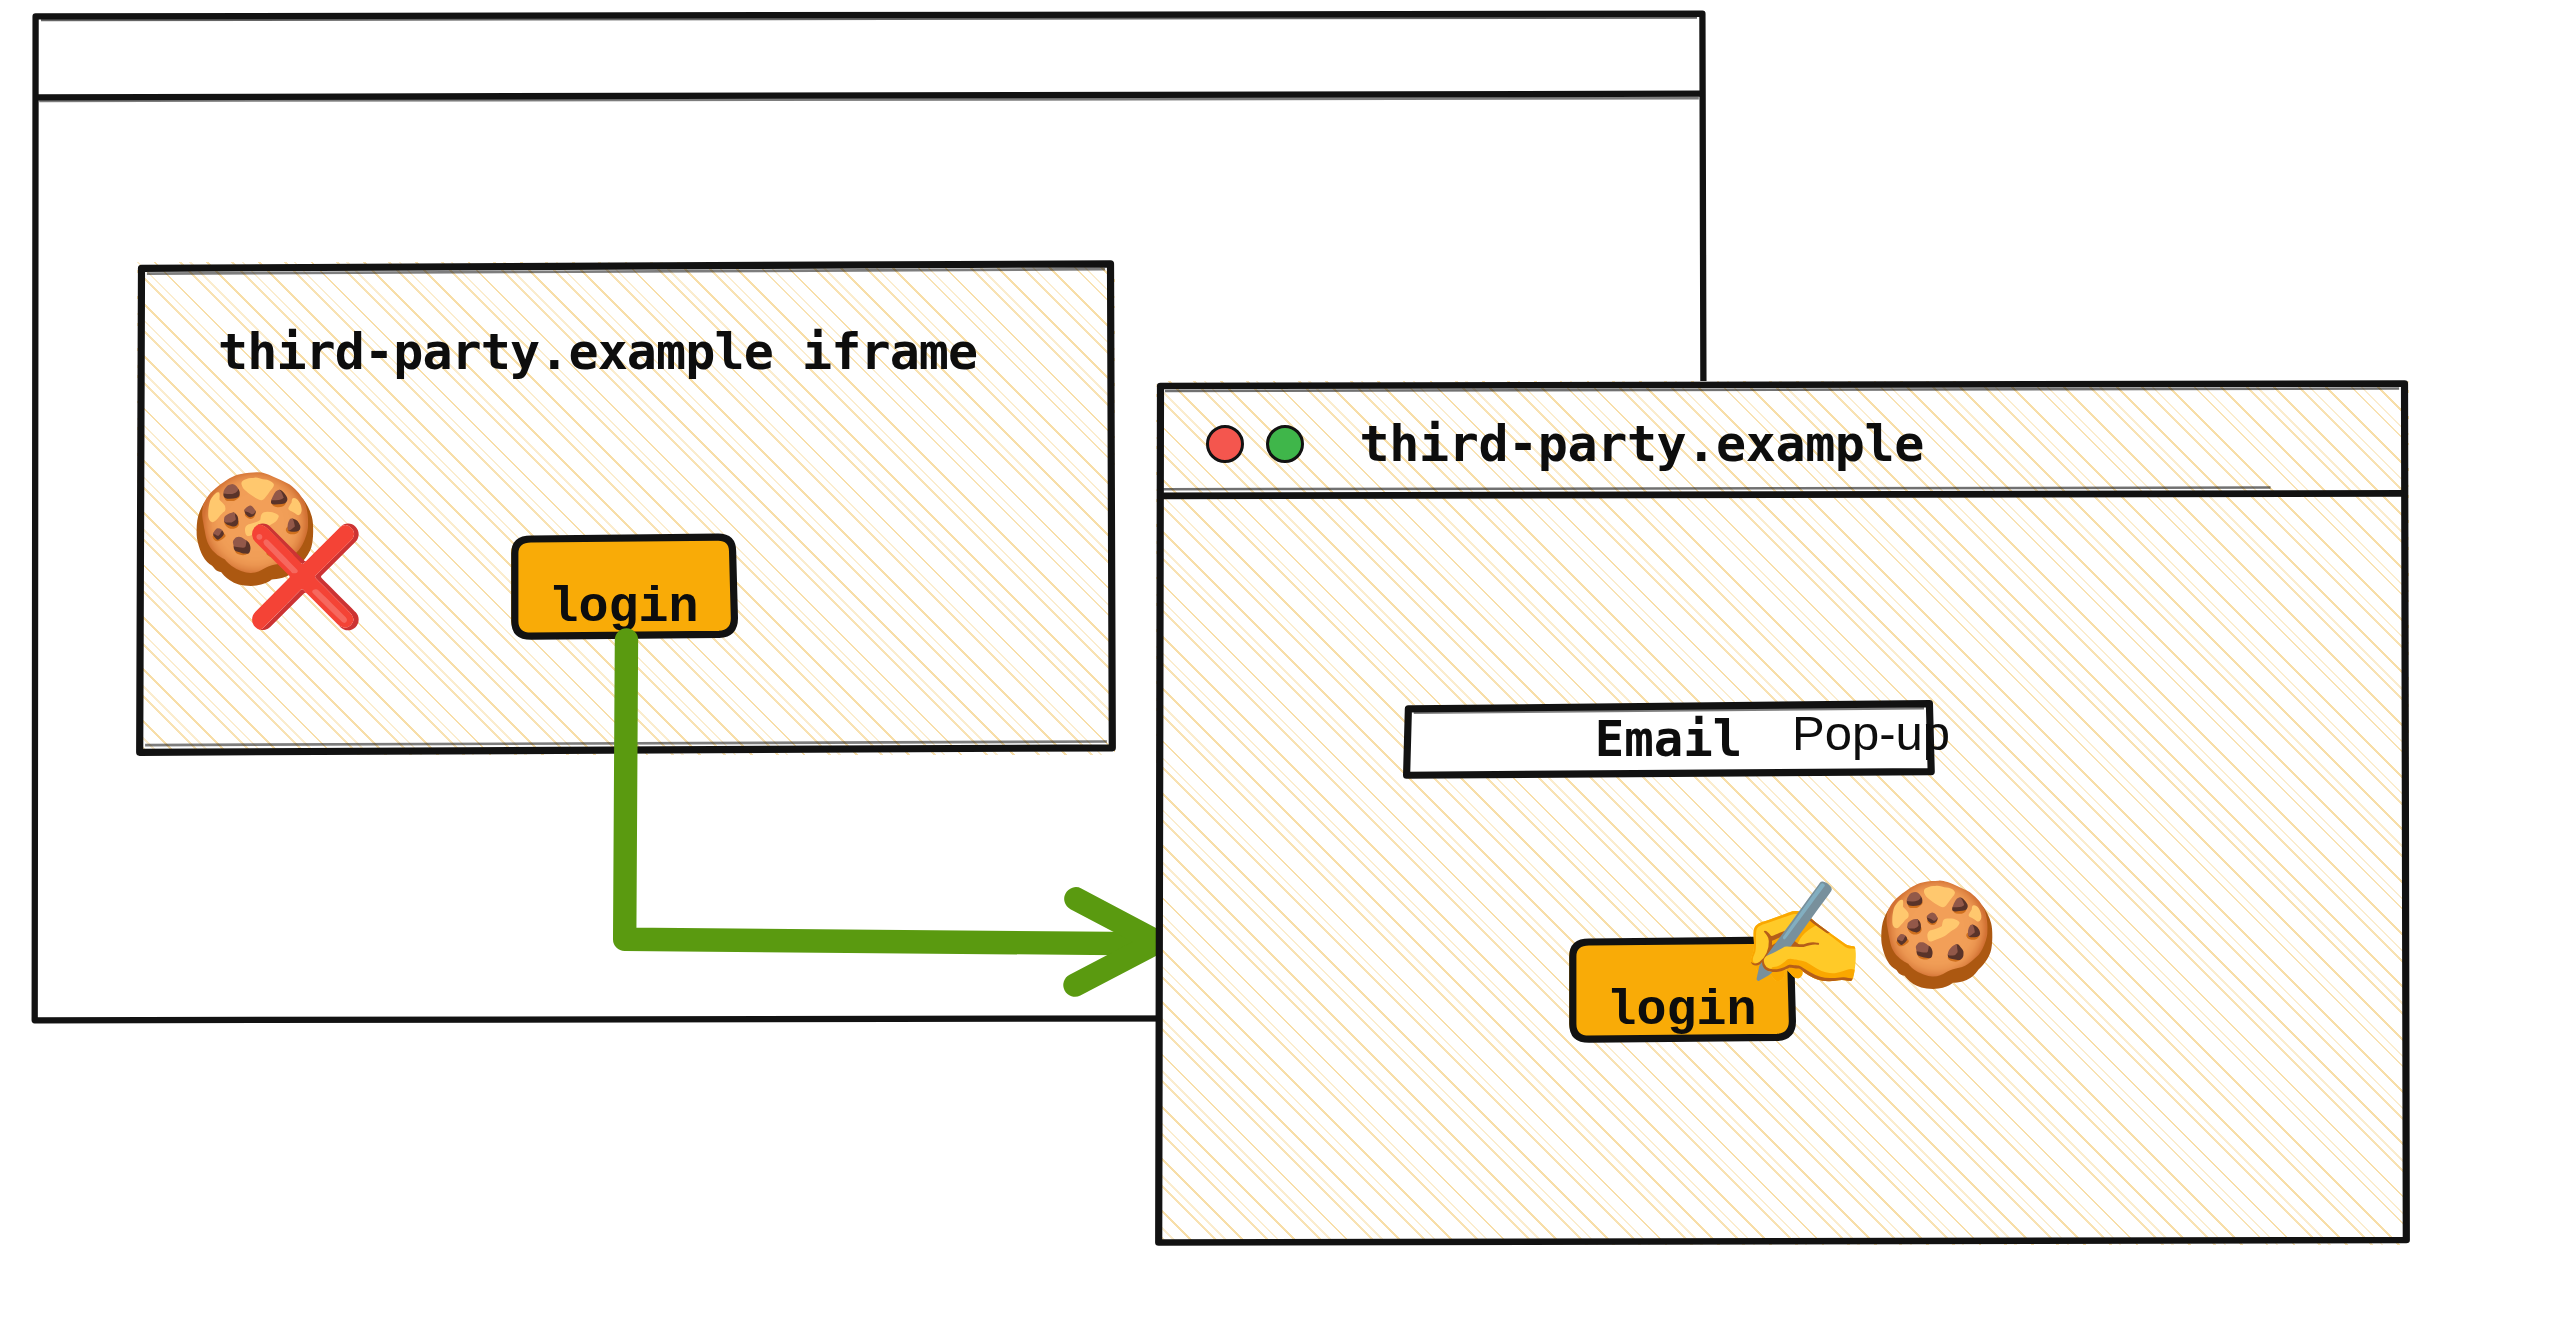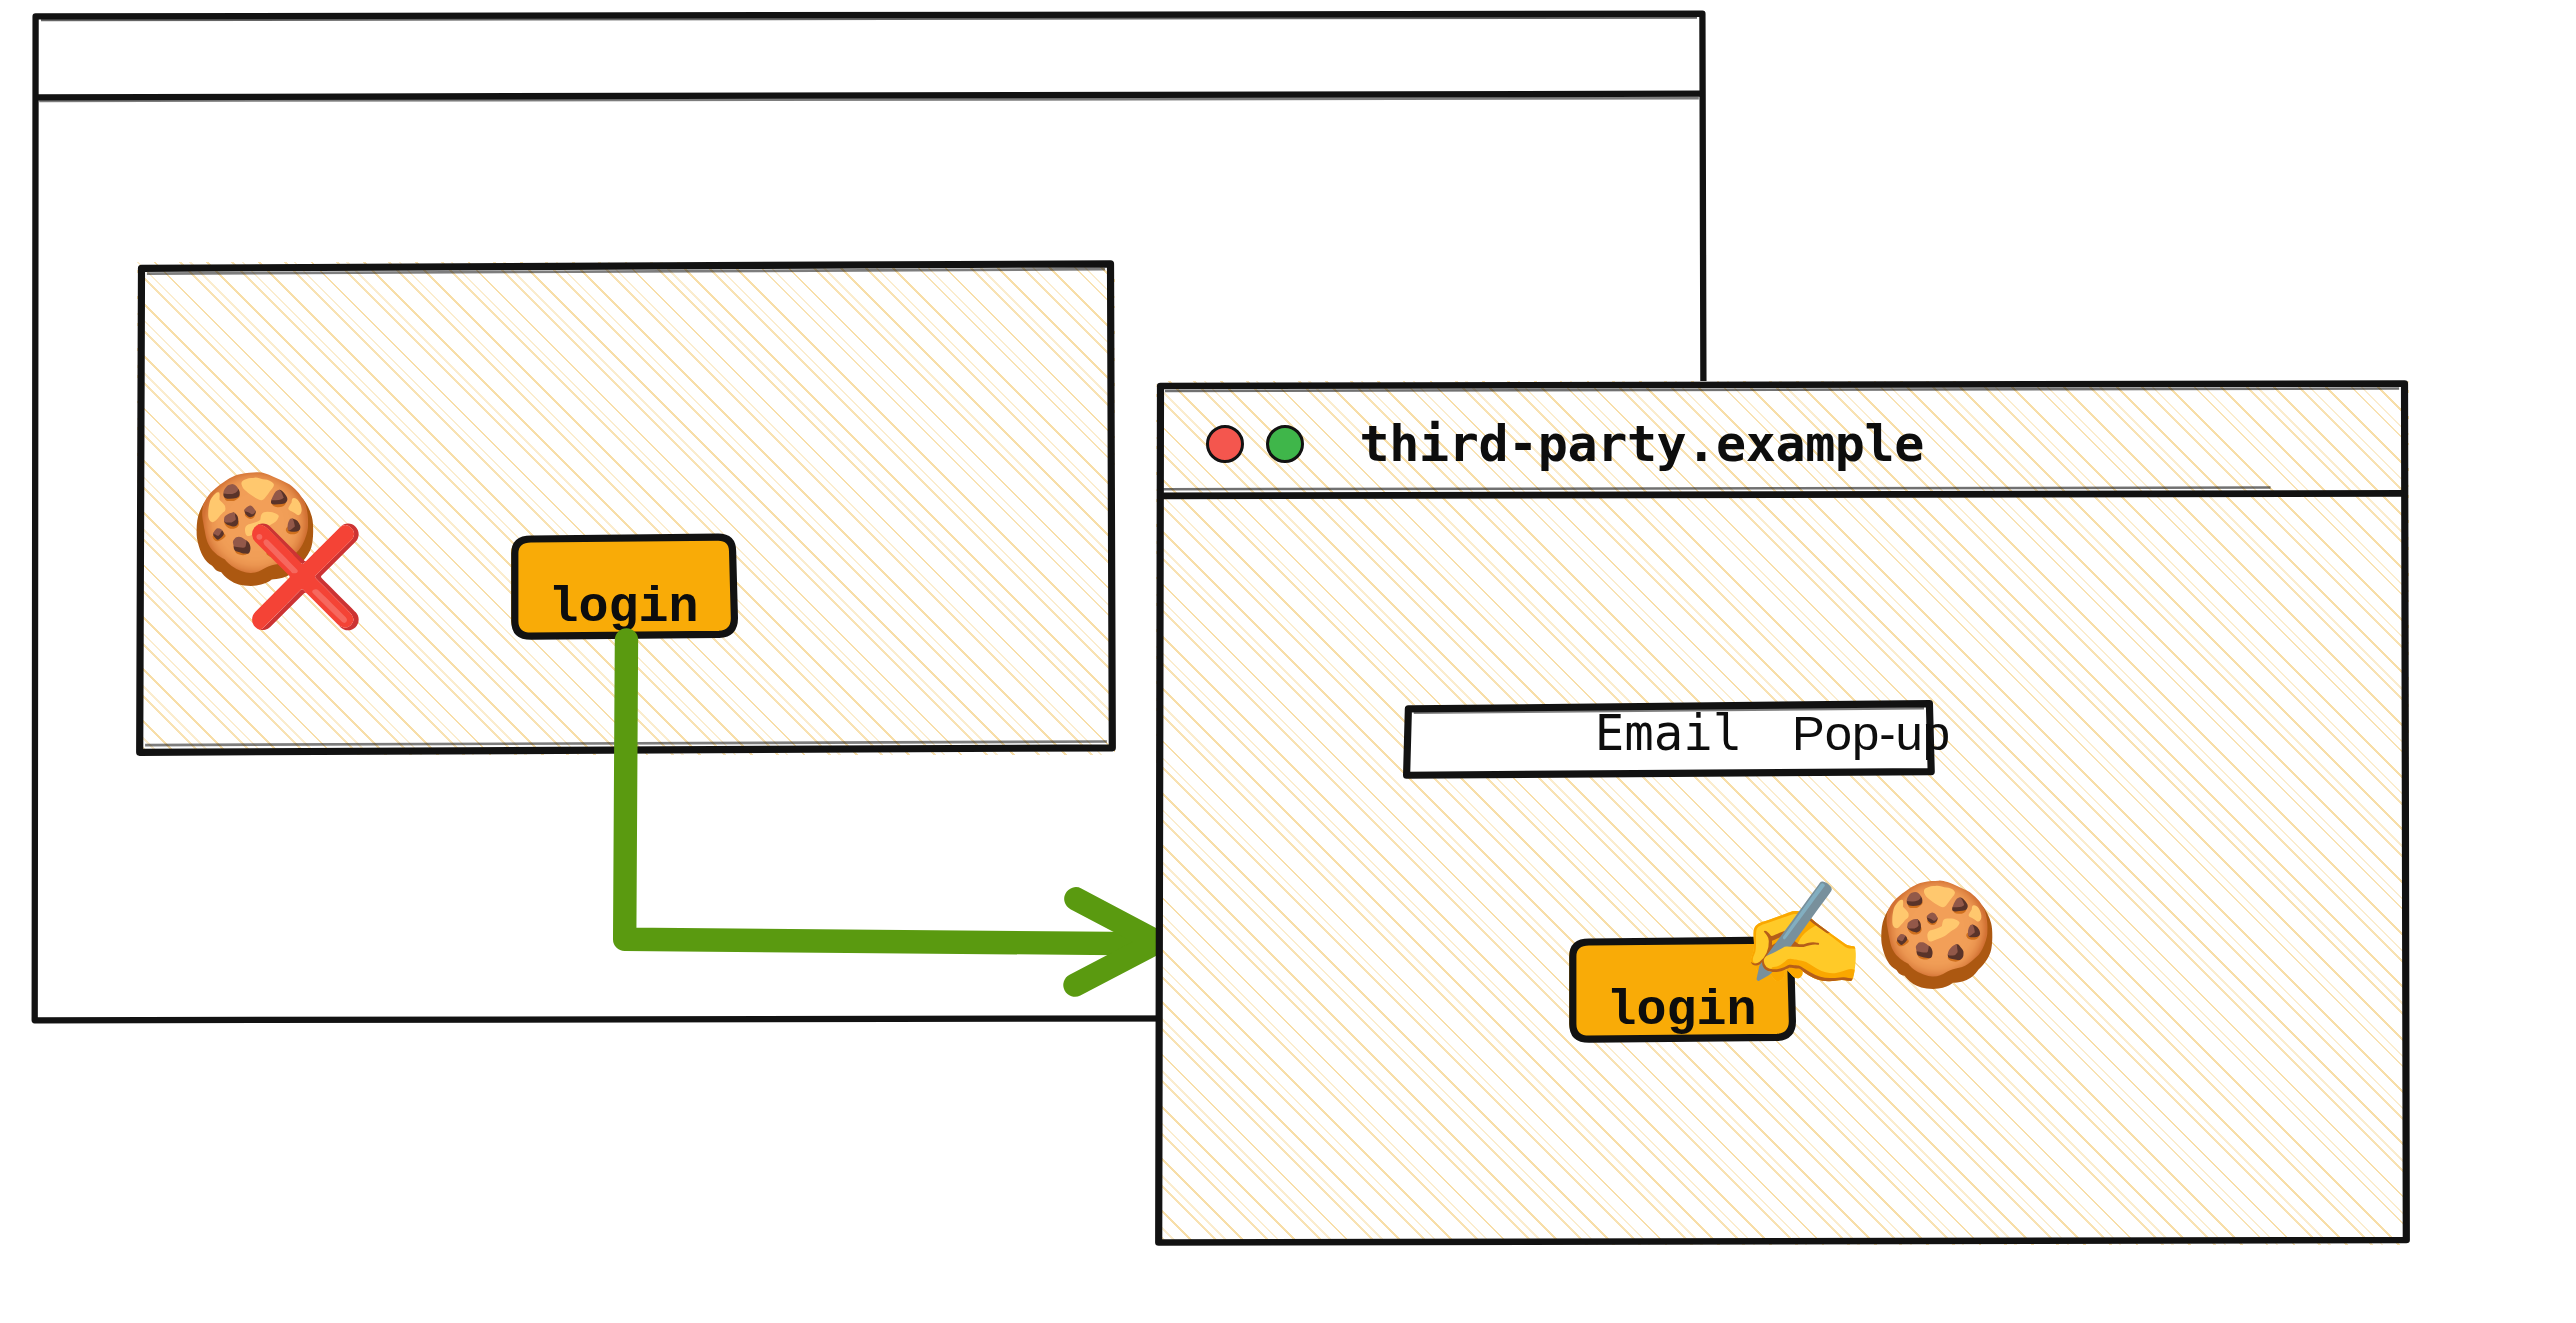--- a/index.html
+++ b/index.html
@@ -207,23 +207,24 @@
   #popup-window .dots { gap: 21.6px; }
   #popup-window .win-title {
     font-size: 50px;
     margin-left: 56px;
   }
 
   .field {
     position: absolute;
     background: #ffffff;
     display: flex;
+    align-items: center;
     justify-content: center;
     font-family: "DejaVu Sans Mono", "Liberation Mono", monospace;
-    font-weight: 400;
+    font-weight: 700;
     font-size: 49px;
     color: #0d0d0d;
     z-index: 3;
   }
   .field-svg {
     position: absolute;
     inset: -5.4px;
     width: calc(100% + 10.8px);
     height: calc(100% + 10.8px);
     overflow: visible;
@@ -281,20 +282,21 @@
 
   </div>
 
   <div id="iframe-box" class="hatch">
     <svg class="frame-svg" viewBox="0 0 1088 548" preserveAspectRatio="none">
       <path d="M5 7 L1083 2 L1085 540 L3 545 Z" fill="none" stroke="#121212" stroke-width="8" stroke-linejoin="round"></path>
       <path d="M11 13 L1077 8" fill="none" stroke="#121212" stroke-width="3" opacity="0.55"></path>
       <path d="M9 537 L1079 533" fill="none" stroke="#121212" stroke-width="3" opacity="0.55"></path>
     </svg>
 
+    <div id="iframe-title">third-party.example iframe</div>
 
     <div id="iframe-cookie-blocked">
       <span class="emoji" style="position:absolute;left:0;top:0;font-size:106px;">🍪</span>
       <span class="emoji" style="position:absolute;left:56px;top:52px;font-size:97px;color:#C92E2E;">❌</span>
     </div>
 
     <div class="btn-login" id="iframe-login-btn" style="left:374px;top:275px;">
       <svg class="btn-svg" viewBox="0 0 266 126" preserveAspectRatio="none">
         <path d="M12 26 Q12 10 30 10 L238 8 Q254 8 254 24 L256 98 Q256 115 239 116 L30 118 Q12 118 12 101 Z" fill="none" stroke="#121212" stroke-width="8" stroke-linejoin="round"></path>
       </svg>

